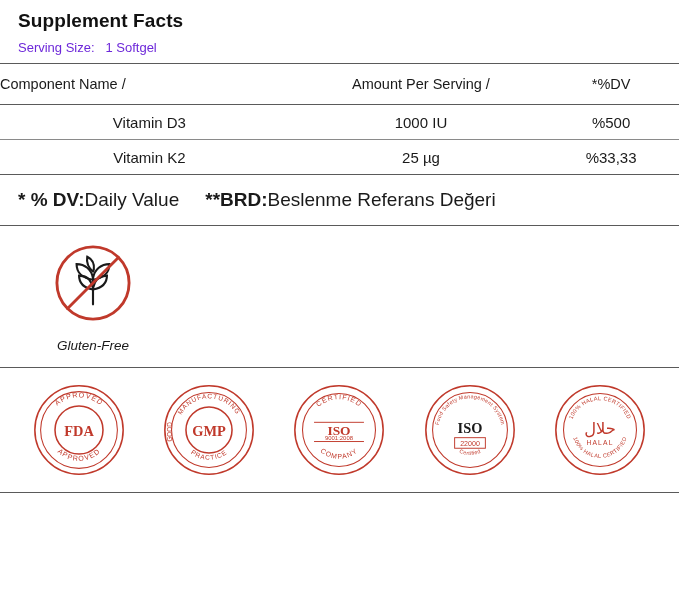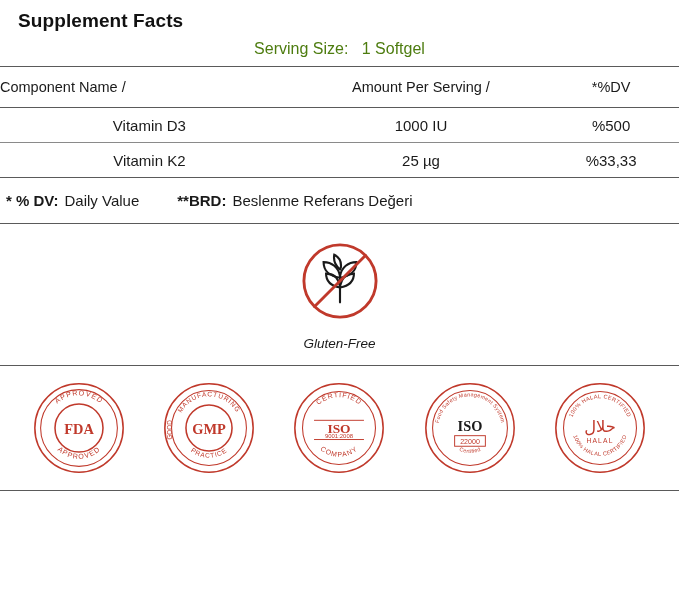--- a/index.html
+++ b/index.html
@@ -35,23 +35,22 @@
     padding: 10px 18px 8px 18px;
   }
   .facts-title {
     font-size: 19px;
     font-weight: bold;
     letter-spacing: .1px;
     margin: 0 0 8px 0;
     color: #111;
   }
   .serving {
-    font-size: 16px;
-    color: #4d7c0f;
-    text-align: center;
+    font-size: 13px;
+    color: #6d28d9;
   }
 
   
   .nut-table {
     width: 100%;
     border-collapse: collapse;
     table-layout: fixed;
   }
   .nut-table td, .nut-table th {
     padding: 0;
@@ -74,35 +73,35 @@
   .data-row td {
     height: 34px;
     font-size: 15px;
   }
   .cell-name   { padding-left: 18px; text-align: center; }
   .cell-amount { text-align: center; }
   .cell-dv     { text-align: center; padding-right: 12px; }
 
   
   .footnote {
-    padding: 14px 18px 14px 6px;
-    font-size: 15px;
+    padding: 14px 18px 14px 18px;
+    font-size: 19px;
     display: flex;
     align-items: baseline;
-    gap: 6px;
   }
   .fn-bold { font-weight: bold; }
   .fn-gap { display: inline-block; width: 26px; }
 
   
   .freefrom {
     display: flex;
     justify-content: space-around;
     align-items: flex-start;
     padding: 16px 18px 14px 18px;
+    flex-direction: column;
   }
   .ff-item {
     display: flex;
     flex-direction: column;
     align-items: center;
     width: 150px;
   }
   .ff-badge {
     width: 82px;
     height: 82px;

